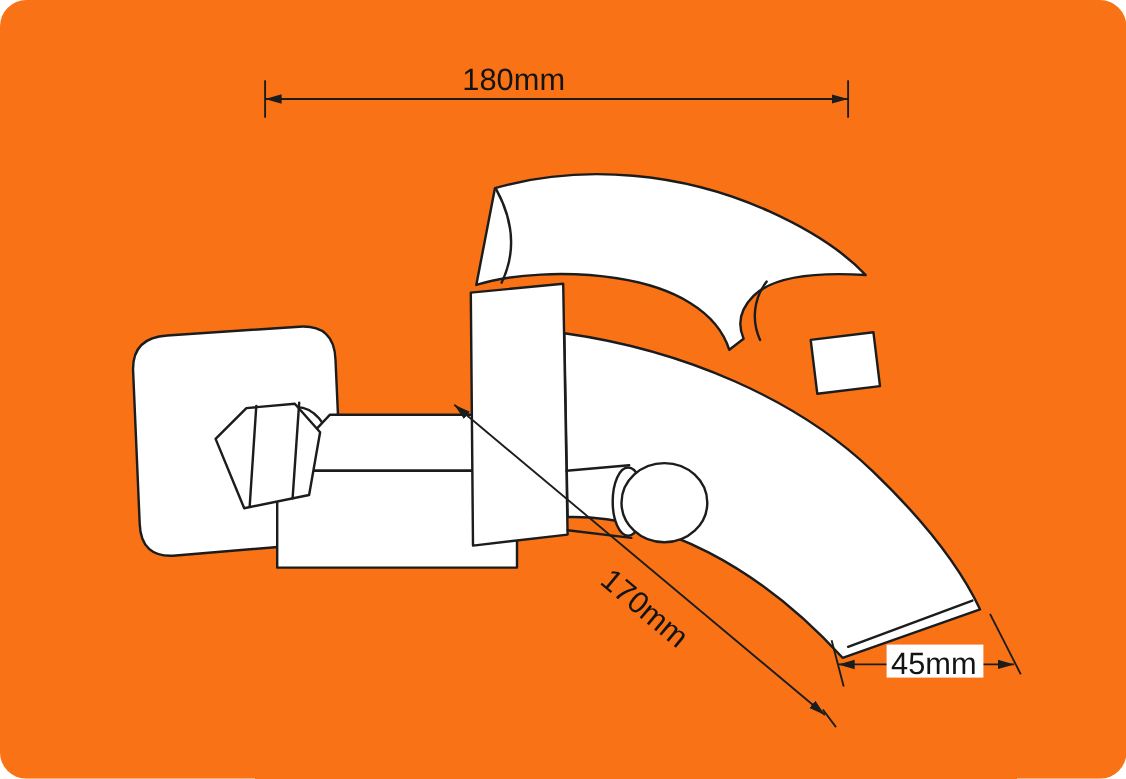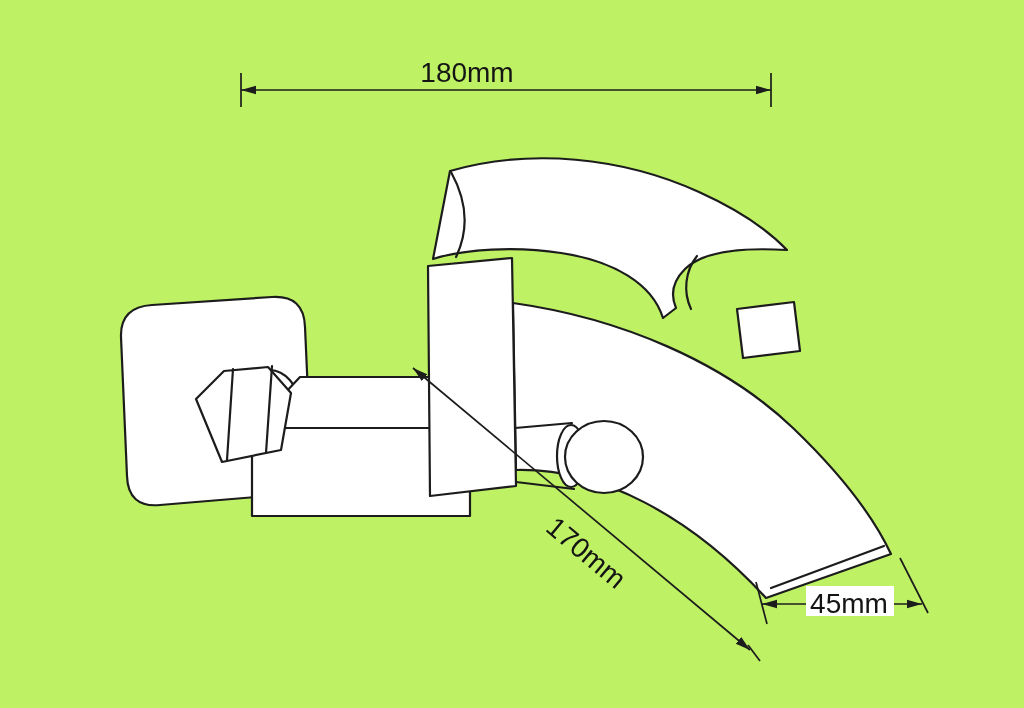--- a/index.html
+++ b/index.html
@@ -4,22 +4,23 @@
 <style>
   html, body {
     margin: 0;
     padding: 0;
     background: #ffffff;
   }
   .canvas {
     position: relative;
     width: 1024px;
     height: 708px;
-    background: #bef264;
+    background: #f97316;
     overflow: hidden;
+    border-radius: 24px;
   }
   svg { display: block; width: 1024px; height: 708px; }
 
   
   .draw path, .draw polygon, .draw ellipse {
     fill: #ffffff;
     stroke: #1c1c1c;
     stroke-width: 2.2;
     stroke-linejoin: round;
     stroke-linecap: round;

